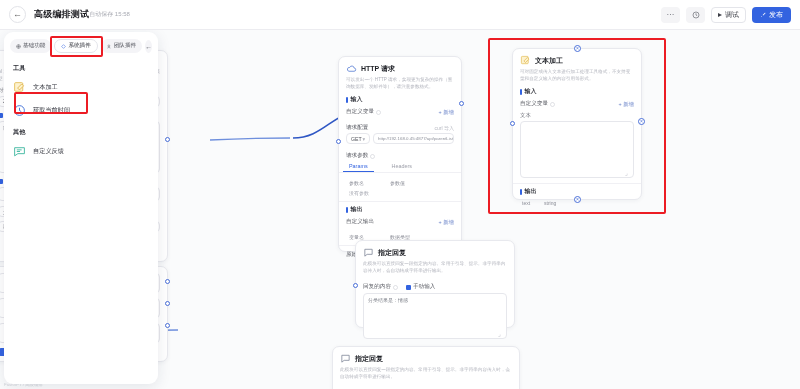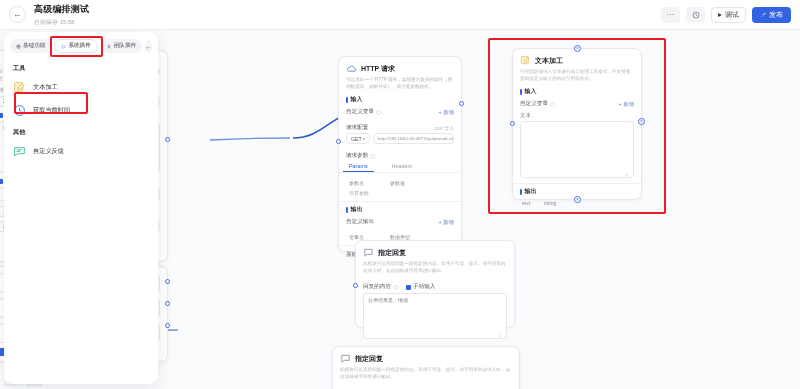--- a/index.html
+++ b/index.html
@@ -15,21 +15,21 @@
     position: absolute; top: 0; left: 0; width: 800px; height: 30px;
     background: #ffffff; border-bottom: 1px solid #ececf0;
     display: flex; align-items: center; z-index: 40;
   }
   .back-btn {
     width: 17px; height: 17px; border-radius: 50%;
     border: 1px solid #e2e3e8; background: #fff;
     display: flex; align-items: center; justify-content: center;
     margin-left: 9px; color: #666; font-size: 9px; line-height: 1;
   }
-  .title-wrap { margin-left: 8px; display: flex; flex-direction: column; justify-content: center; }
+  .title-wrap { margin-left: 8px; display: flex; flex-direction: row; justify-content: center; }
   .wf-title { font-size: 9px; font-weight: bold; color: #1a1a1f; letter-spacing: .2px; }
   .wf-sub { font-size: 6px; color: #a8aab2; margin-top: 2px; }
   .topbar-right { margin-left: auto; display: flex; align-items: center; gap: 6px; margin-right: 9px; }
   .icon-btn {
     width: 19px; height: 16px; border-radius: 4px; background: #f4f4f6;
     display: flex; align-items: center; justify-content: center;
     color: #6b6d76; font-size: 8px;
   }
   .ghost-btn {
     height: 16px; border: 1px solid #e4e5ea; border-radius: 4px; background: #fff;

